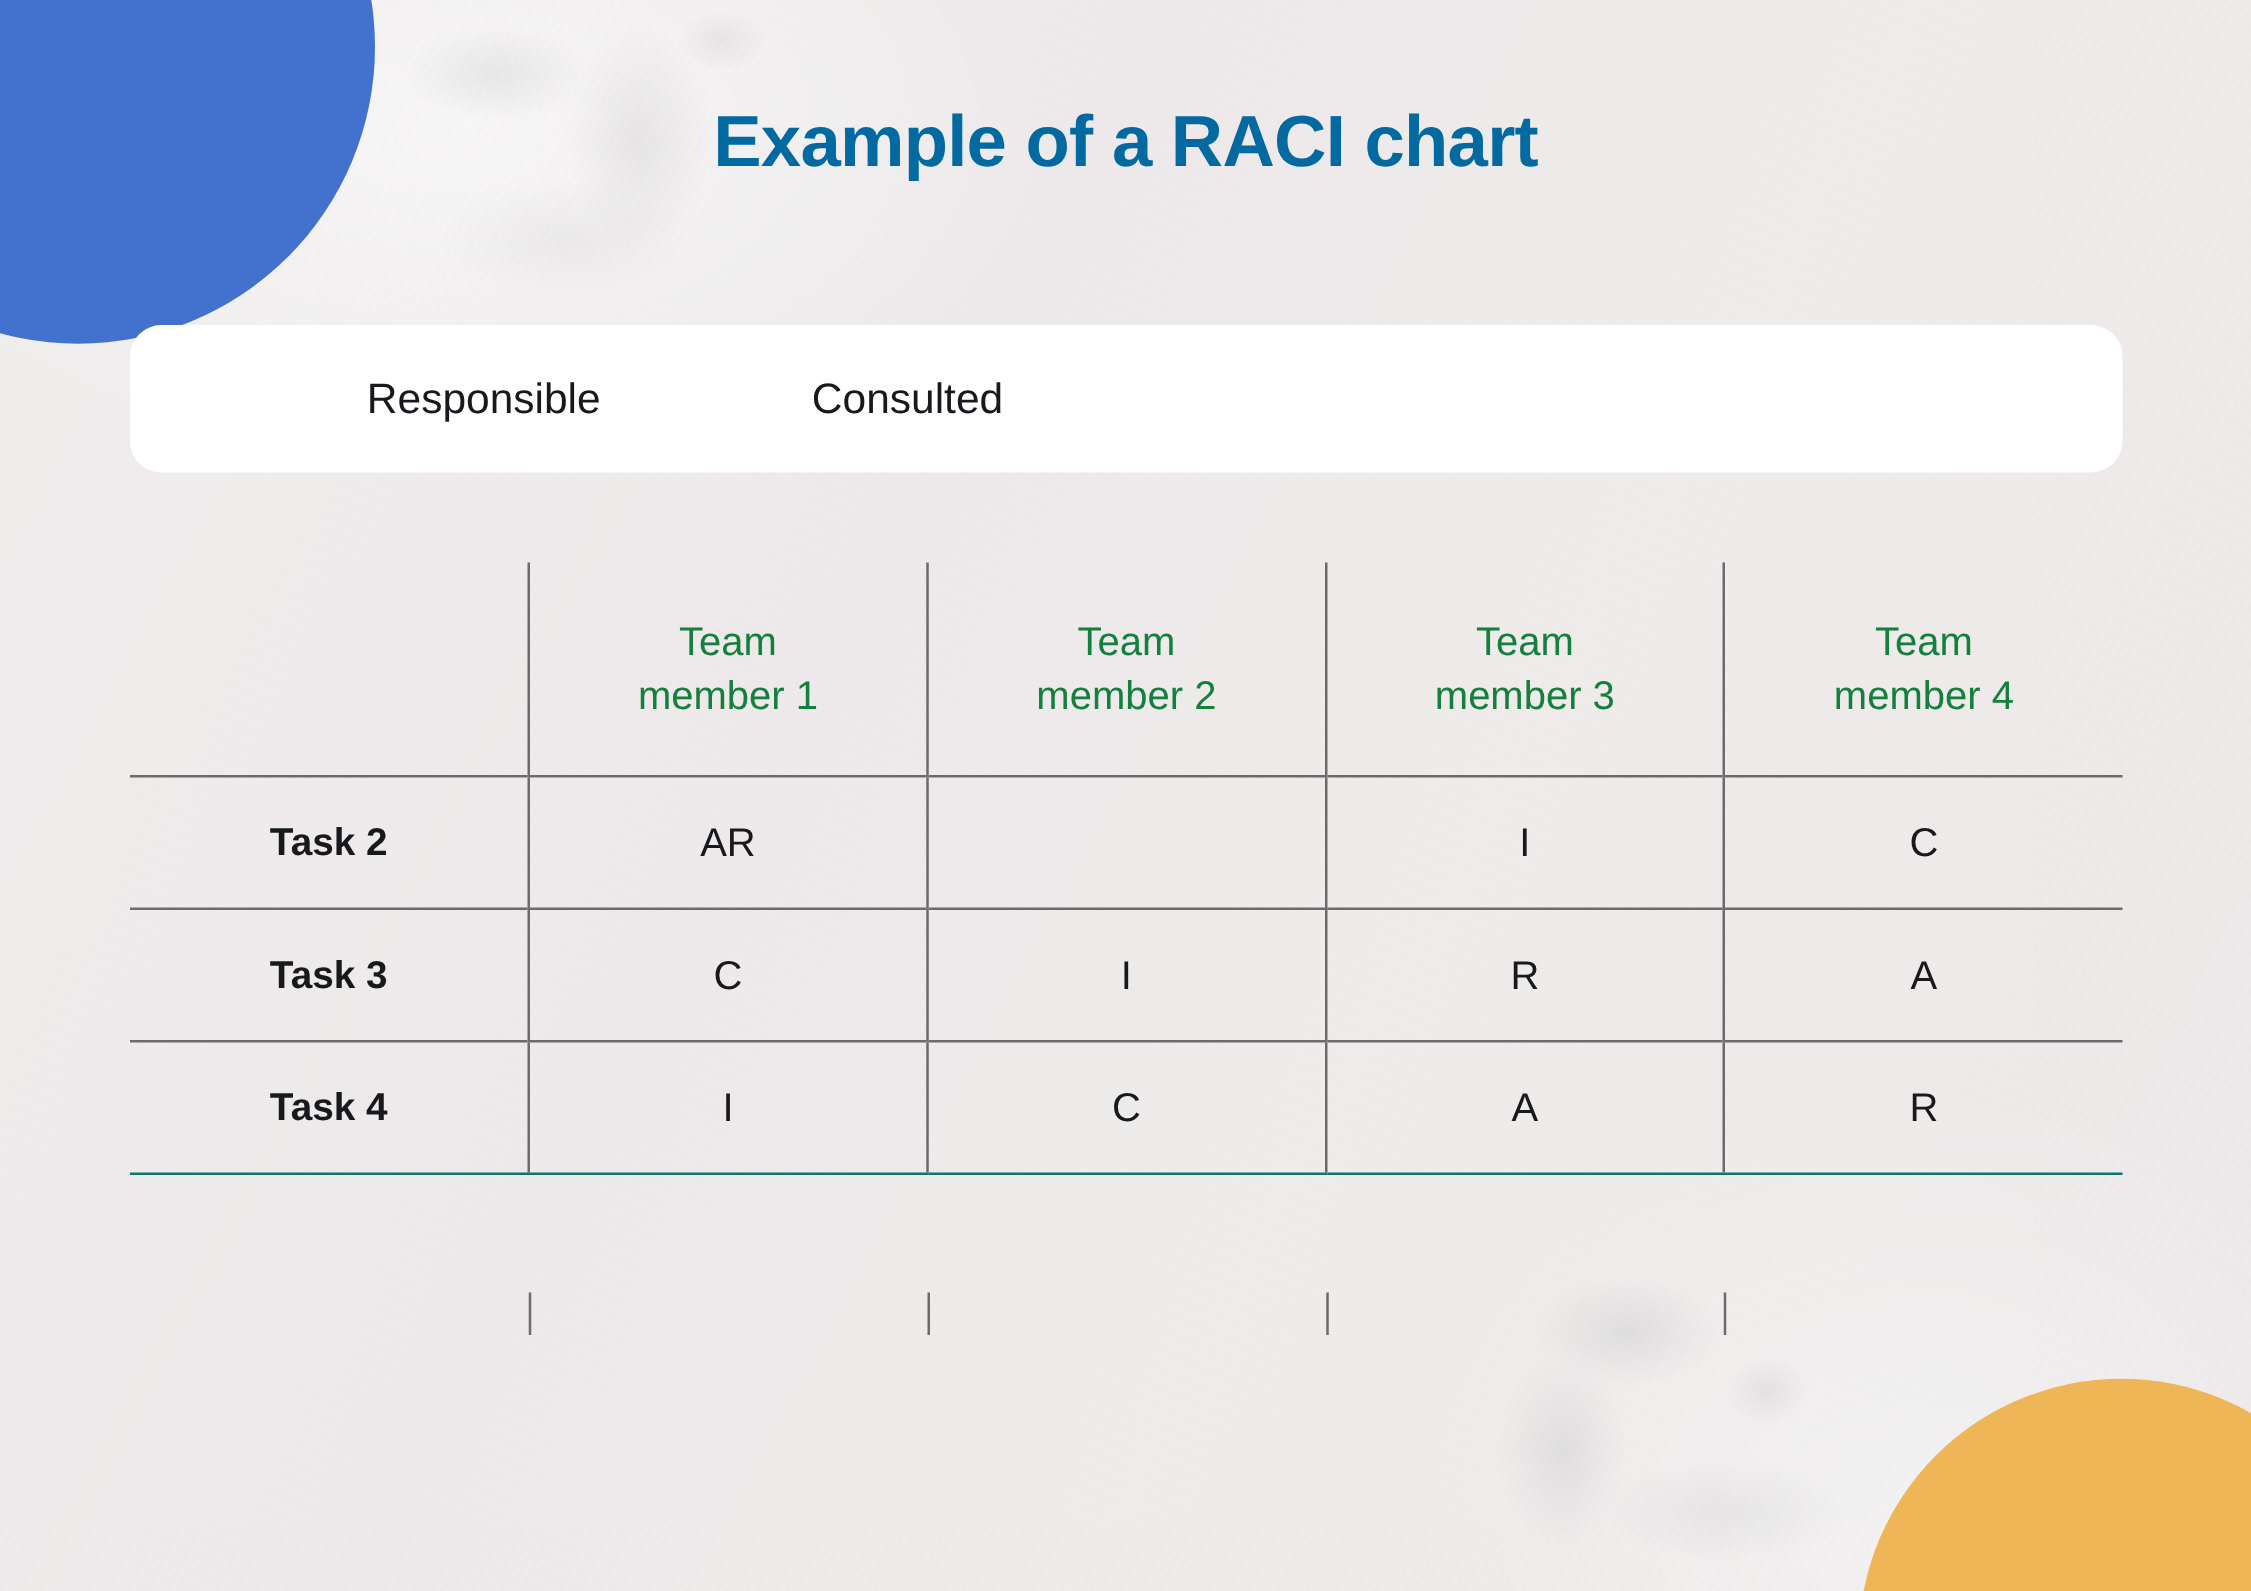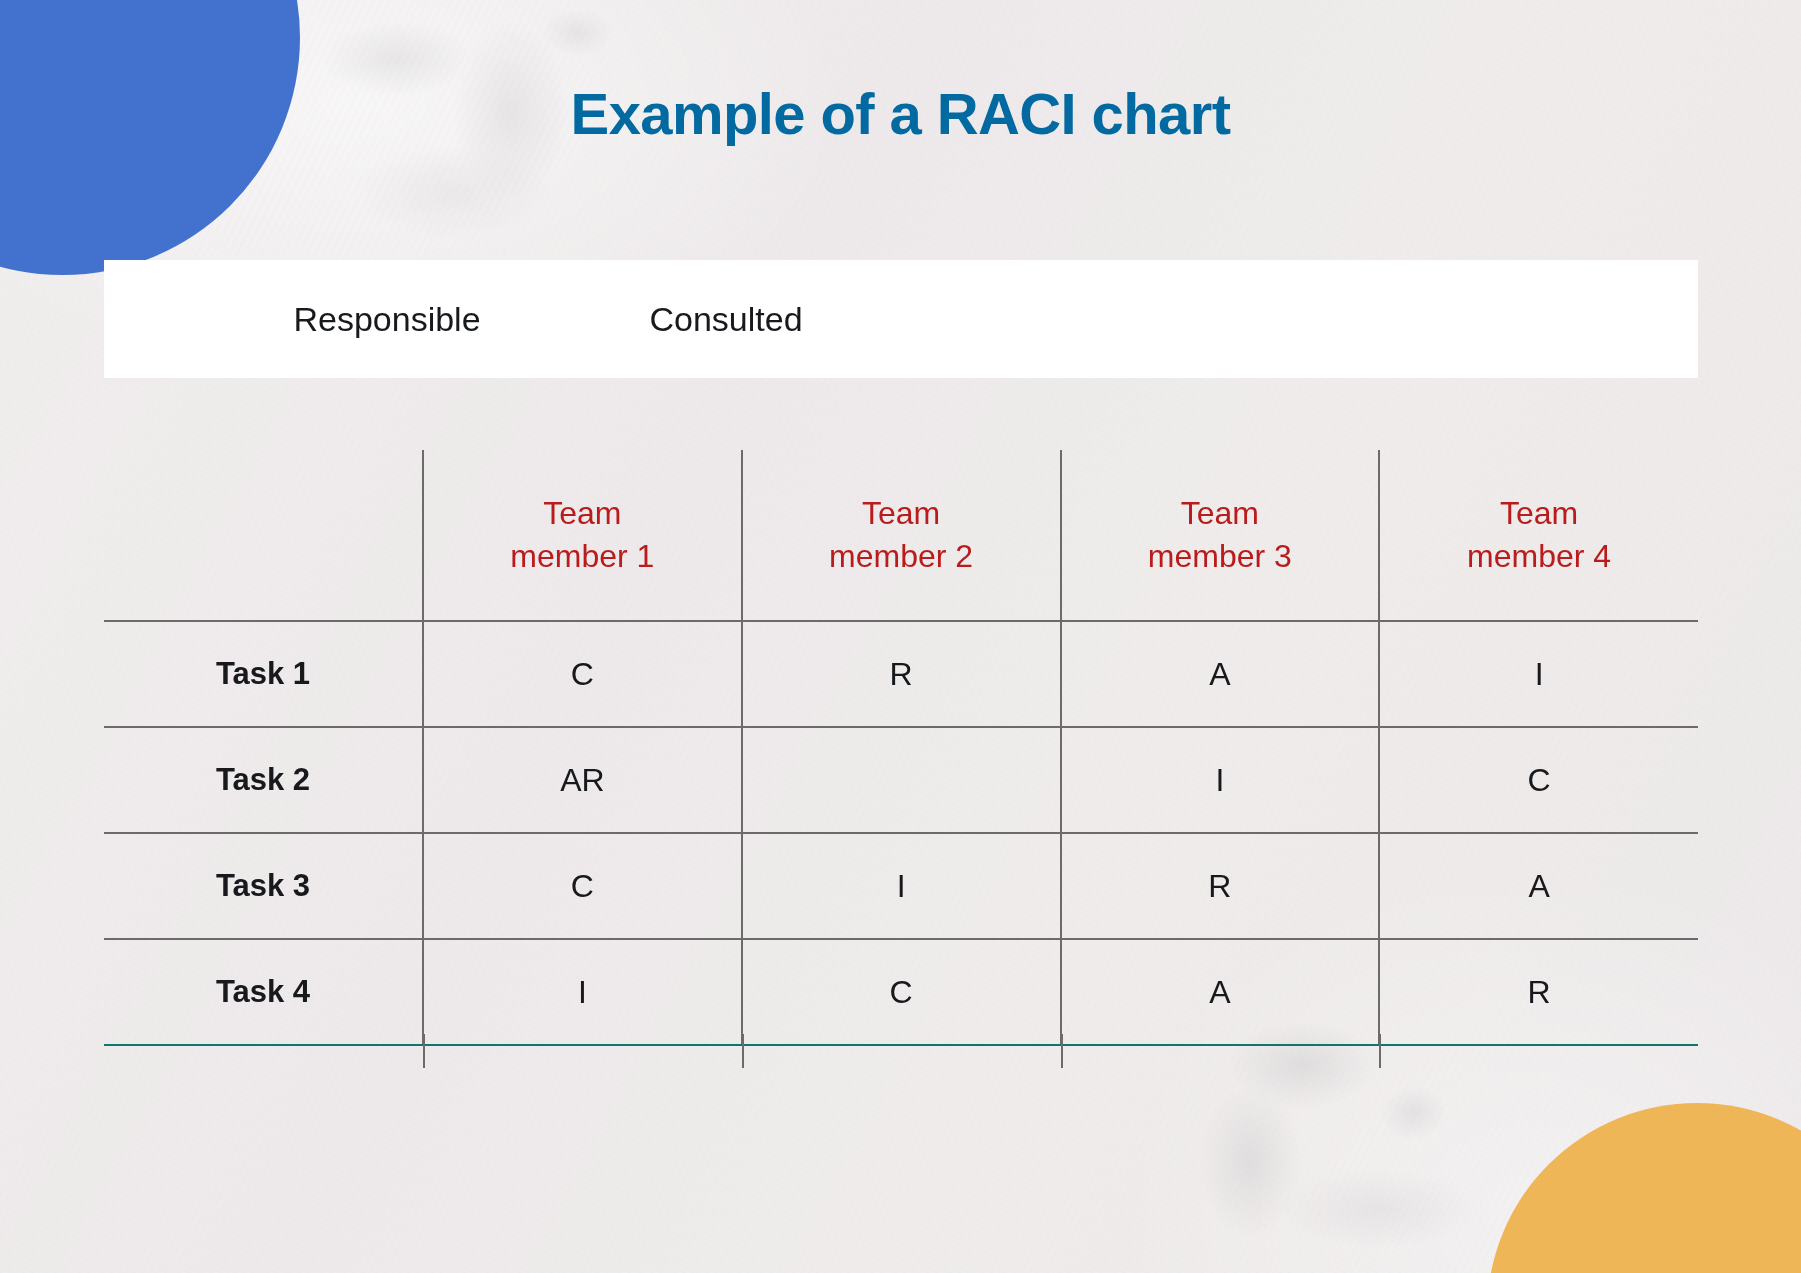--- a/index.html
+++ b/index.html
@@ -81,21 +81,21 @@
     border-collapse:collapse;table-layout:fixed;
   }
   #raci-table col.c-label{width:319px;}
   #raci-table col.c-data{width:318.75px;}
   #raci-table th,#raci-table td{
     padding:0;margin:0;vertical-align:middle;text-align:center;
   }
   
   #raci-table thead th{
     height:170px;
-    font-size:32px;font-weight:400;color:#b91c1c;line-height:1.33;
+    font-size:32px;font-weight:400;color:#15803d;line-height:1.33;
   }
   #raci-table thead th.col-head{
     border-left:2px solid #6E6A6C;
   }
   #raci-table thead th.corner{border:none;}
   
   #raci-table tbody td{
     height:104px;
     border-top:2px solid #6E6A6C;
     font-size:32px;font-weight:400;color:#17191D;
@@ -124,21 +124,21 @@
 <div id="bg-noise"></div>
 
 <div class="marble" id="marble-top"></div>
 <div class="marble" id="marble-bottom"></div>
 
 <div id="circle-blue" style="background: rgb(66, 114, 206);"></div>
 <div id="circle-orange" style="background: rgb(239, 182, 88);"></div>
 
 <div id="page-title">Example of a RACI chart</div>
 
-<div id="legend-bar" style="background: rgb(255, 255, 255);">
+<div id="legend-bar" style="background: rgb(255, 255, 255); border-radius: 25px;">
   <div class="legend-item" id="legend-responsible">Responsible</div>
   <div class="legend-item" id="legend-consulted">Consulted</div>
 </div>
 
 <table id="raci-table">
   <colgroup>
     <col class="c-label">
       <col class="c-data">
       <col class="c-data">
       <col class="c-data">
@@ -159,27 +159,20 @@
         <span>Team</span><br>
         <span>member 3</span>
       </th>
       <th class="col-head">
         <span>Team</span><br>
         <span>member 4</span>
       </th>
     </tr>
   </thead>
   <tbody>
-    <tr>
-      <td class="cell-task">Task 1</td>
-      <td class="cell-data">C</td>
-      <td class="cell-data">R</td>
-      <td class="cell-data">A</td>
-      <td class="cell-data">I</td>
-    </tr>
     <tr>
       <td class="cell-task">Task 2</td>
       <td class="cell-data">AR</td>
       <td class="cell-data"></td>
       <td class="cell-data">I</td>
       <td class="cell-data">C</td>
     </tr>
     <tr>
       <td class="cell-task">Task 3</td>
       <td class="cell-data">C</td>

